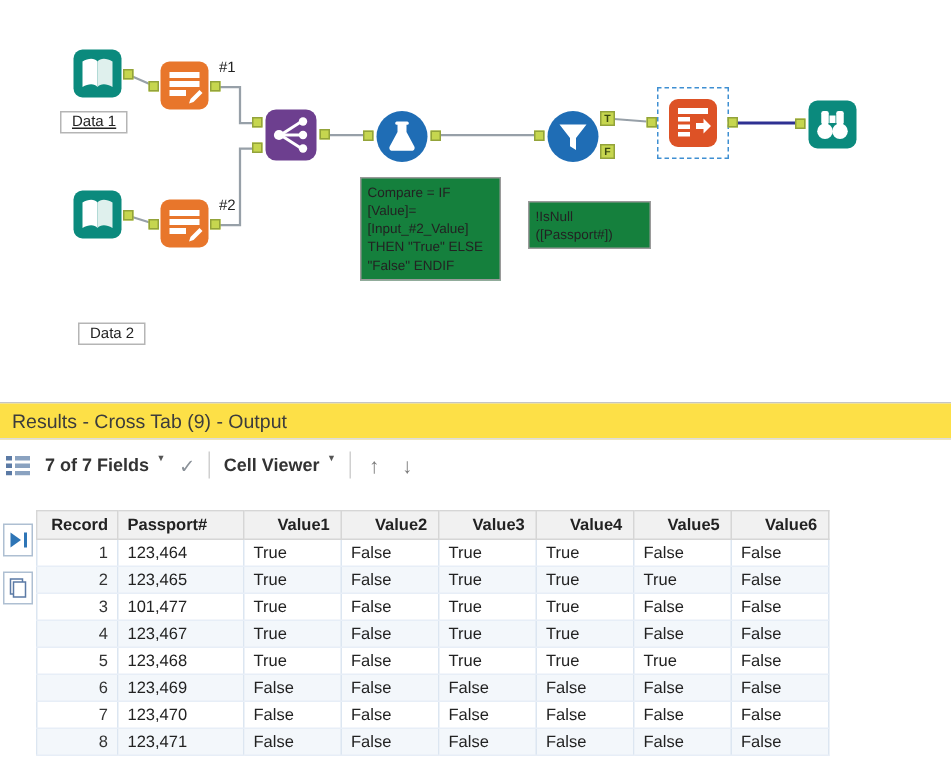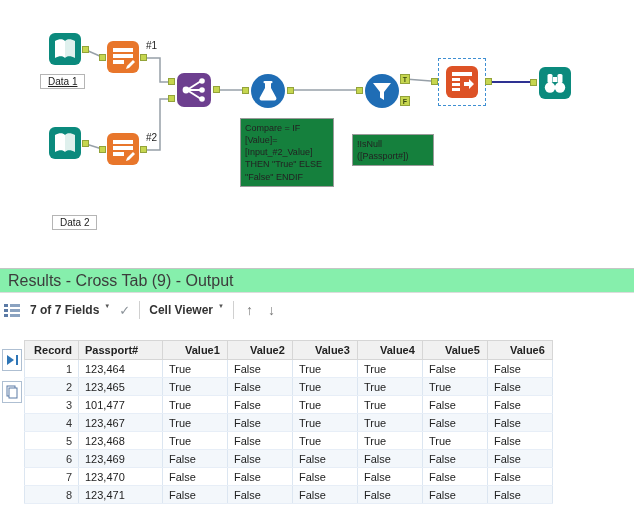--- a/index.html
+++ b/index.html
@@ -35,22 +35,22 @@
     position:absolute; left:438px; top:58px; width:48px; height:48px;
     border:1px dashed #3f8fd2; z-index:2;
   }
 
   
   .results {
     position:absolute; top:268px; left:0; width:634px; height:251px;
     background:#fff; border-top:1px solid #c5c5c5; display:flex; flex-direction:column;
   }
   .results-title {
-    height:24px; background:#86efac; border-bottom:1px solid #dcdcdc;
-    display:flex; align-items:center; padding-left:8px; font-size:16px; color:#3c3c3c;
+    height:24px; background:#fde047; border-bottom:1px solid #dcdcdc;
+    display:flex; align-items:center; padding-left:8px; font-size:13px; color:#3c3c3c;
     flex:0 0 auto;
   }
   .results-main { flex:1; display:flex; }
   .left-strip { position:relative; width:24px; flex:0 0 auto; }
   .strip-btn {
     position:absolute; left:2px; width:20px; height:22px; background:#fff;
     border:1px solid #aebfd2; display:flex; align-items:center; justify-content:center;
   }
   .strip-btn.borderless { border:none; }
   .main-col { flex:1; display:flex; flex-direction:column; min-width:0; }

